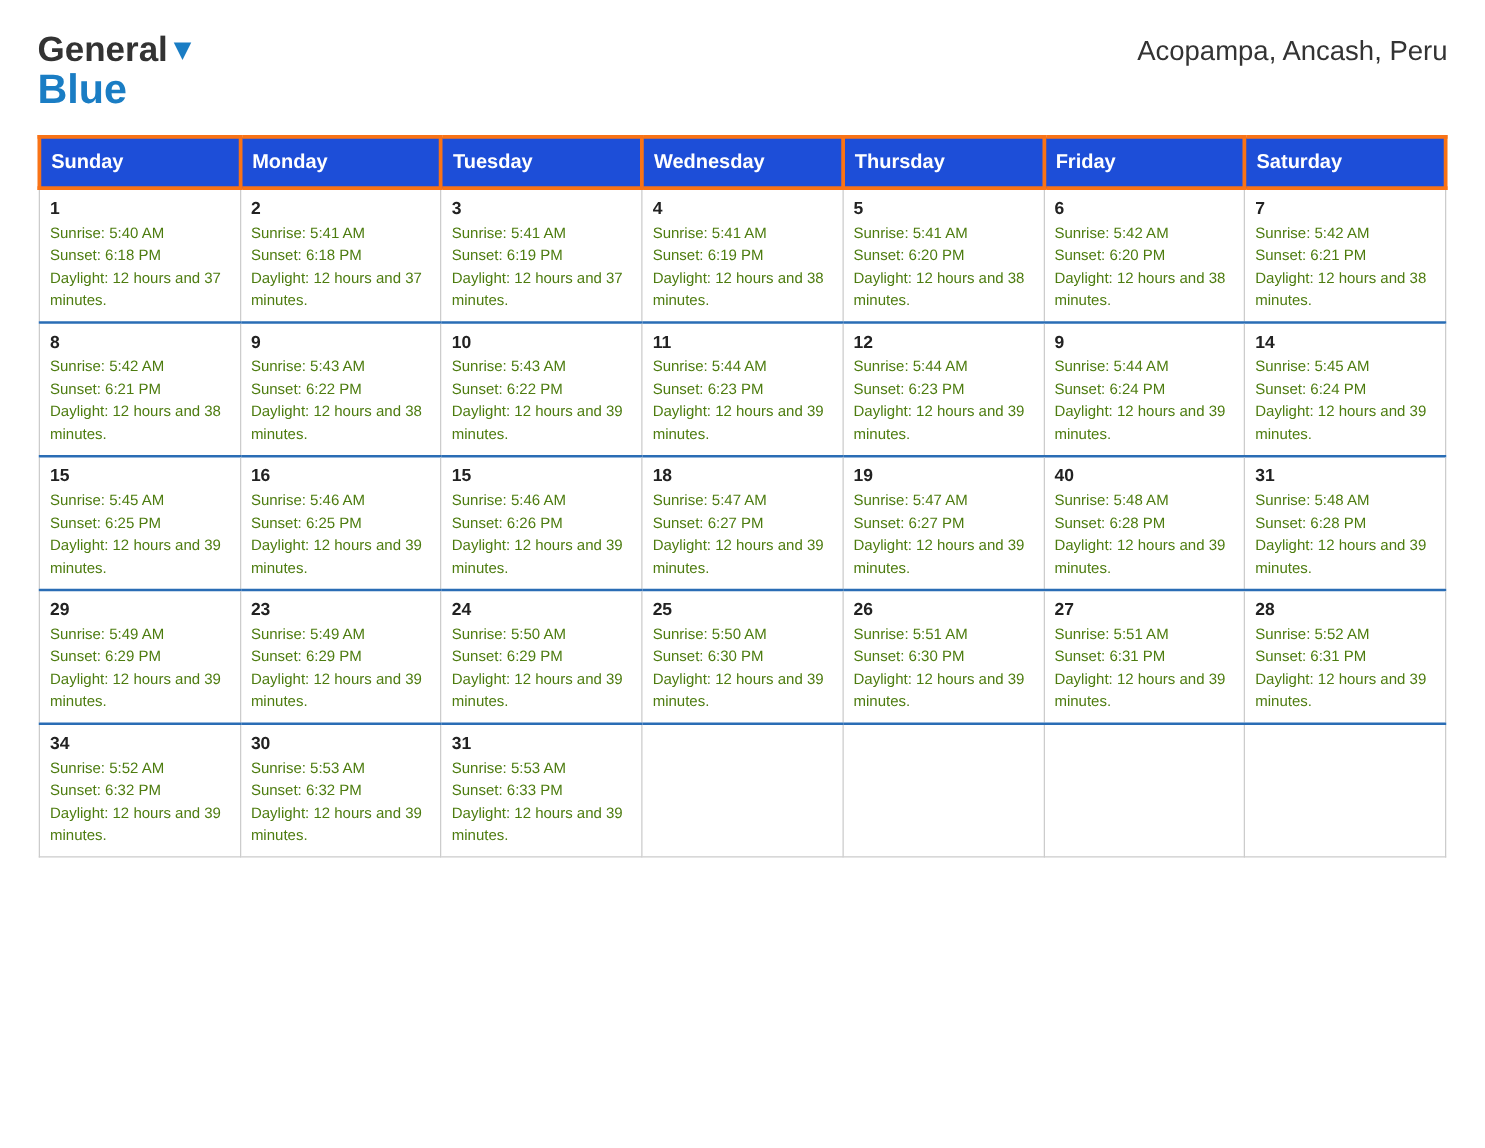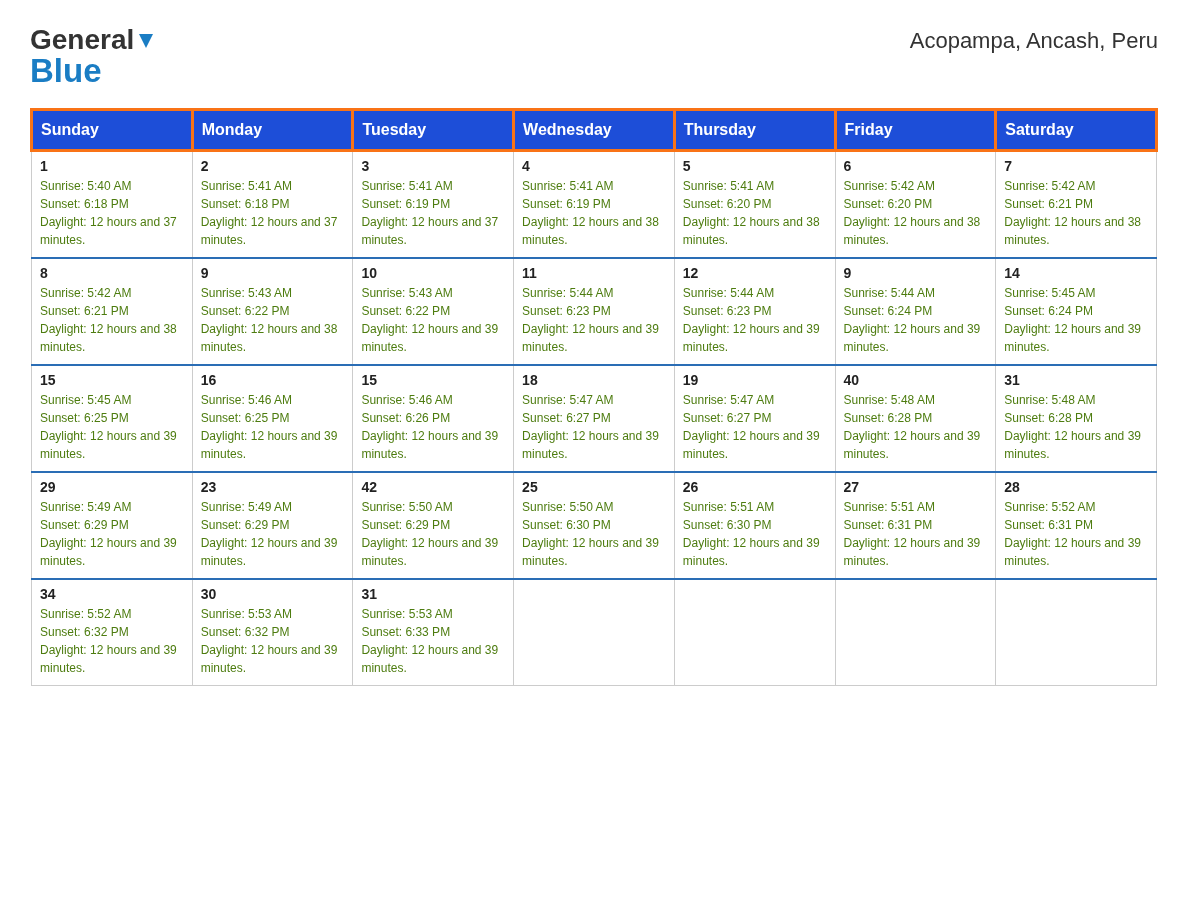--- a/index.html
+++ b/index.html
@@ -303,21 +303,21 @@
         </td>
         <td>
           <span class="day-num">23</span>
           <div class="day-info">
             Sunrise: 5:49 AM<br>
             Sunset: 6:29 PM<br>
             Daylight: 12 hours and 39 minutes.
           </div>
         </td>
         <td>
-          <span class="day-num">42</span>
+          <span class="day-num">24</span>
           <div class="day-info">
             Sunrise: 5:50 AM<br>
             Sunset: 6:29 PM<br>
             Daylight: 12 hours and 39 minutes.
           </div>
         </td>
         <td>
           <span class="day-num">25</span>
           <div class="day-info">
             Sunrise: 5:50 AM<br>

